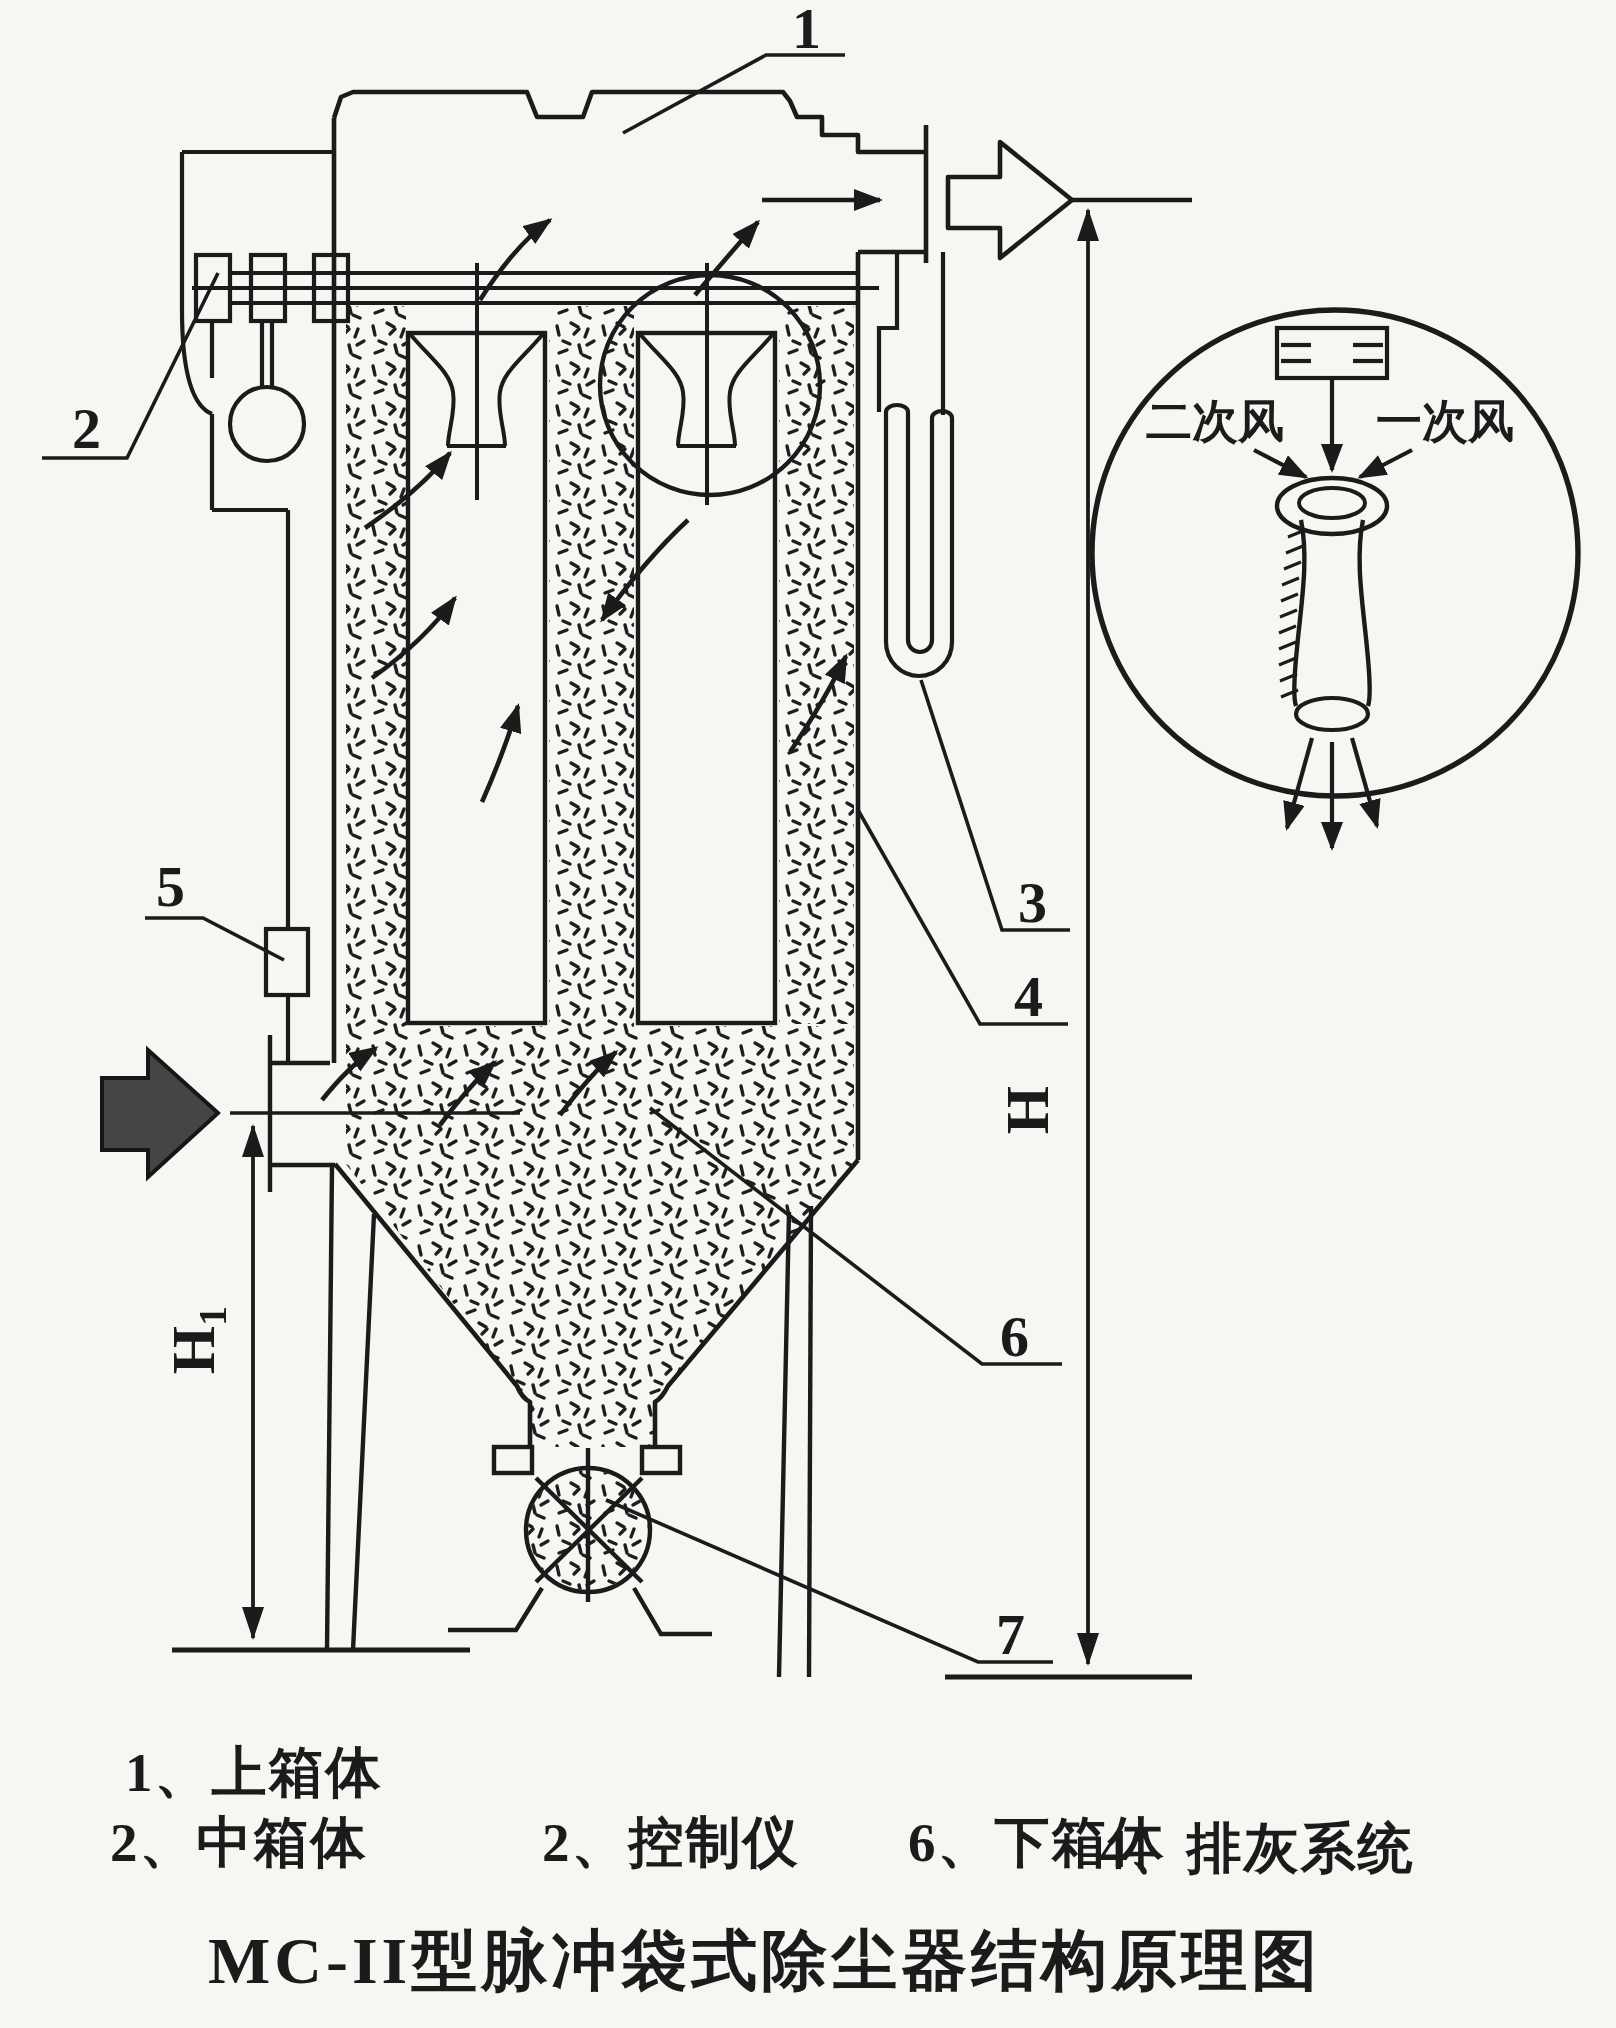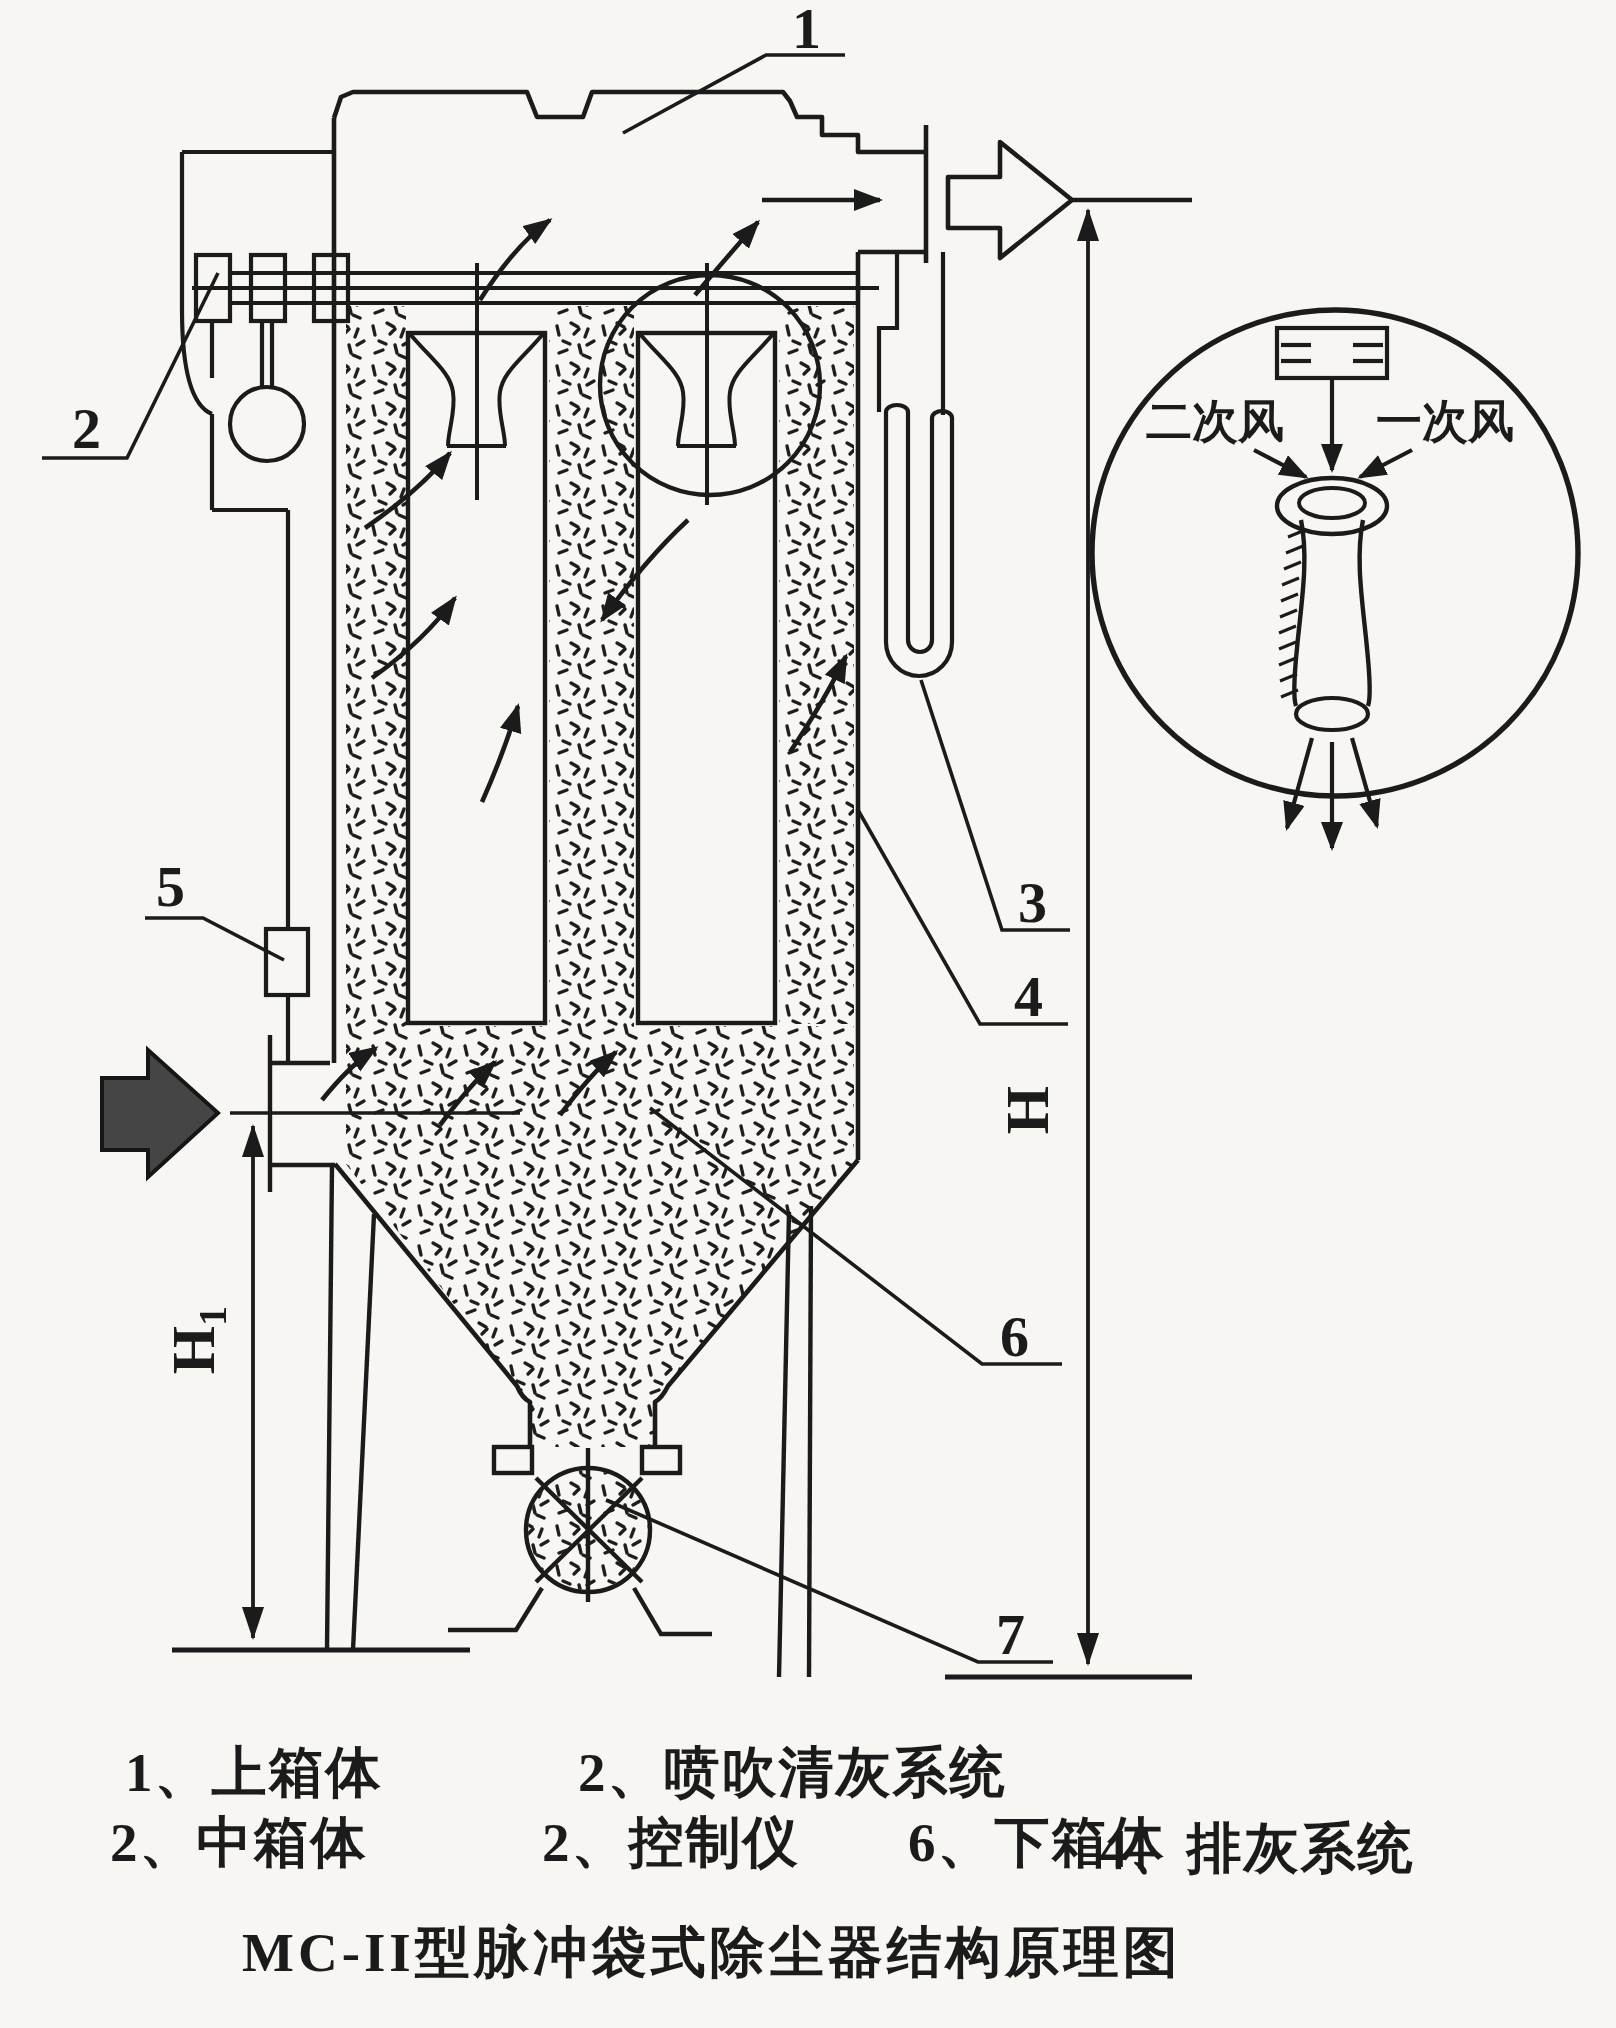--- a/index.html
+++ b/index.html
@@ -3,21 +3,21 @@
 <meta charset="utf-8">
 <style>
   html,body{margin:0;padding:0;background:#e9e7e2;}
   .stage{
     position:relative;width:1616px;height:2028px;margin:0 auto;
     background:#f8f6f2;overflow:hidden;
     font-family:"Liberation Serif","DejaVu Serif",serif;color:#1b1b1b;
   }
   .stage svg{position:absolute;left:0;top:0;}
   .lgd{position:absolute;font-size:55px;font-weight:700;white-space:nowrap;letter-spacing:2px;text-align:right;}
-  .ttl{position:absolute;font-size:55px;font-weight:700;white-space:nowrap;letter-spacing:4px;margin-left:34px;}
+  .ttl{position:absolute;font-size:66px;font-weight:700;white-space:nowrap;letter-spacing:4px;}
   svg text{font-family:"Liberation Serif","DejaVu Serif",serif;fill:#1b1b1b;}
   .num{font-size:58px;font-weight:600;}
   .dim{font-size:62px;font-weight:700;}
   .cjk{font-size:46px;font-weight:700;}
 </style>
 </head>
 <body>
 
 <div class="stage">
 
@@ -237,21 +237,20 @@
     </g>
     <g stroke="#1b1b1b" stroke-width="4.2" fill="none">
       <line x1="1312" y1="738" x2="1287" y2="828" marker-end="url(#fh)"></line>
       <line x1="1332" y1="742" x2="1332" y2="848" marker-end="url(#fh)"></line>
       <line x1="1352" y1="738" x2="1377" y2="826" marker-end="url(#fh)"></line>
     </g>
   </g>
 </svg>
 
 <div class="lgd" style="left:125px;top:1736px">1、上箱体</div>
-<div class="lgd" style="left:578px;top:1736px">2、喷吹清灰系统</div>
 
 <div class="lgd" style="left:110px;top:1806px">2、中箱体</div>
 <div class="lgd" style="left:542px;top:1806px">2、控制仪</div>
 <div class="lgd" style="left:908px;top:1806px">6、下箱体</div>
 <div class="lgd" style="left:1100px;top:1812px">4、排灰系统</div>
 
 <div class="ttl" style="left:208px;top:1916px">MC-II型脉冲袋式除尘器结构原理图</div>
 
 </div>
 

